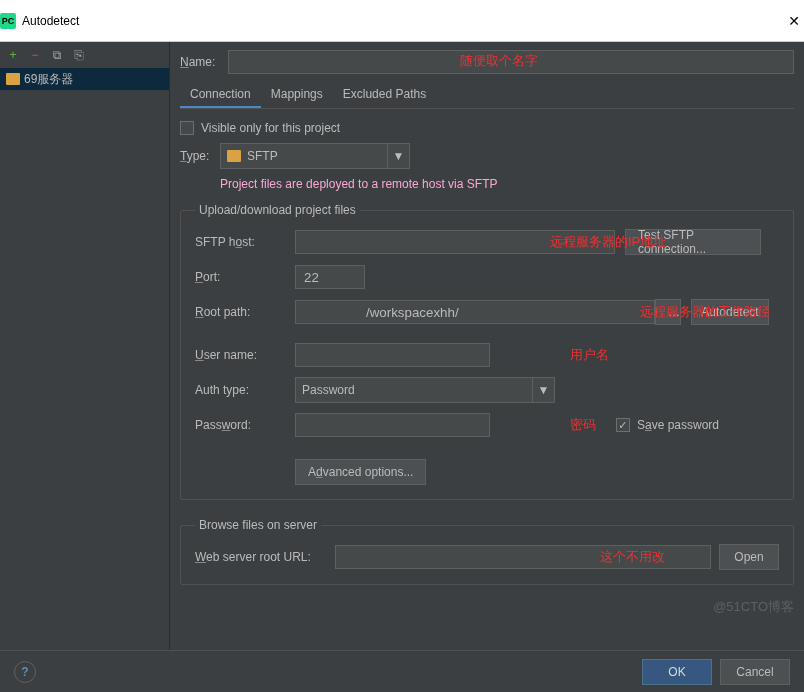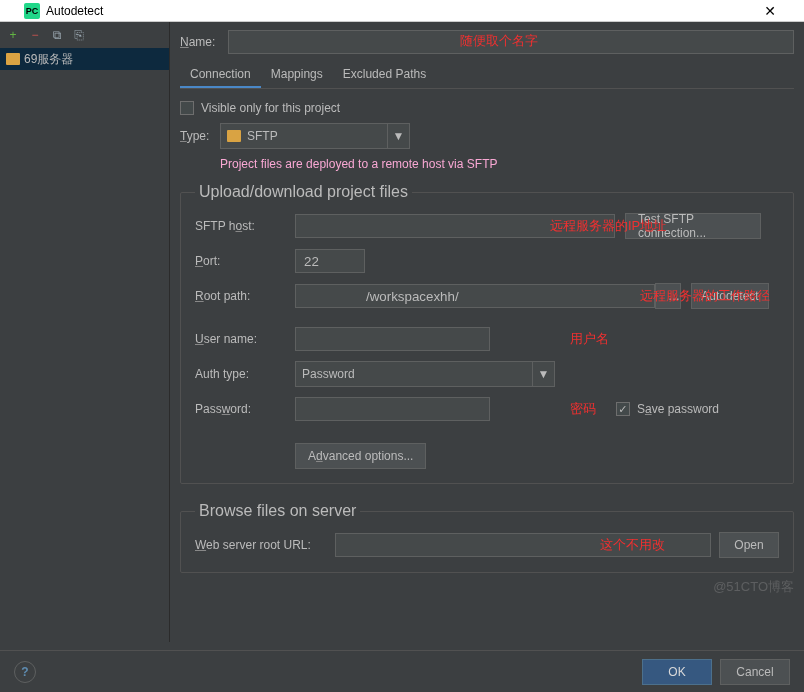--- a/index.html
+++ b/index.html
@@ -1,38 +1,38 @@
 <!DOCTYPE html>
 <html><head>
 <meta charset="utf-8">
 <style>
   * { box-sizing: border-box; margin: 0; padding: 0; font-family: "Segoe UI", Arial, sans-serif; }
   body { background: #3c3f41; width: 804px; height: 692px; overflow: hidden; color: #bbbbbb; font-size: 12px; }
-  .titlebar { background: #fff; height: 22px; display: flex; align-items: center; padding: 0 24px; border-bottom: 1px solid #ccc; }
+  .titlebar { background: #fff; height: 42px; display: flex; align-items: center; padding: 0 0; border-bottom: 1px solid #ccc; }
   .titlebar .ico { width: 16px; height: 16px; background: #21d789; border-radius: 2px; display: flex; align-items: center; justify-content: center; color: #000; font-size: 9px; font-weight: bold; margin-right: 6px; }
   .titlebar .title { color: #000; font-size: 12px; flex: 1; }
   .titlebar .close { color: #000; font-size: 14px; padding: 0 4px; }
   .body { display: flex; height: 620px; }
   .sidebar { width: 170px; background: #3c3f41; border-right: 1px solid #2b2b2b; }
   .toolbar { height: 26px; display: flex; align-items: center; gap: 8px; padding: 0 6px; }
   .toolbar span { width: 14px; text-align: center; cursor: pointer; }
   .side-item { height: 22px; background: #0d293e; display: flex; align-items: center; padding: 0 6px; gap: 4px; }
   .side-ico { width: 14px; height: 12px; background: #d9a343; border-radius: 1px; }
   .main { flex: 1; padding: 4px 10px 0 10px; position: relative; }
   .row { display: flex; align-items: center; margin-bottom: 8px; }
   .row label, .lbl { color: #bbbbbb; }
   .u { text-decoration: underline; text-decoration-color: #888; }
   input.fld, .fld { background: #45494a; border: 1px solid #5e6060; height: 24px; color: #bbb; padding: 0 8px; }
   .select { background: #45494a; border: 1px solid #5e6060; height: 26px; display: flex; align-items: center; padding: 0 6px; position: relative; }
   .select .arrow { position: absolute; right: 0; top: 0; width: 22px; height: 100%; border-left: 1px solid #5e6060; display: flex; align-items: center; justify-content: center; }
   .tabs { display: flex; border-bottom: 1px solid #515151; margin-bottom: 12px; }
   .tab { padding: 5px 10px; color: #bbb; cursor: pointer; }
   .tab.active { border-bottom: 2px solid #4a88c7; color: #bbb; }
   fieldset { border: 1px solid #515151; border-radius: 2px; padding: 12px 14px 14px 14px; margin-bottom: 18px; }
-  fieldset legend { padding: 0 4px; color: #bbb; font-size: 16px; }
+  fieldset legend { padding: 0 4px; color: #bbb; font-size: 12px; }
   .form-row { display: flex; align-items: center; margin-bottom: 10px; }
   .form-row .flabel { width: 100px; color: #bbb; }
   .btn { background: #4c5052; border: 1px solid #5e6060; color: #bbb; height: 26px; padding: 0 12px; display: inline-flex; align-items: center; cursor: pointer; }
   .btn.primary { background: #365880; border-color: #4c708c; color: #d8d8d8; }
   .ann { color: #f03030; font-size: 13px; position: absolute; pointer-events: none; }
   .checkbox { width: 14px; height: 14px; border: 1px solid #6e6e6e; background: #43494a; display: inline-flex; align-items: center; justify-content: center; margin-right: 7px; }
   .checkbox.checked::after { content: "✓"; color: #bbb; font-size: 11px; line-height: 1; }
   .hint { color: #f9a8d4; font-size: 12px; margin: 4px 0 12px 40px; }
   .sftp-ico { width: 14px; height: 12px; background: #d9a343; border-radius: 1px; margin-right: 6px; }
   .dots { width: 26px; text-align: center; }

